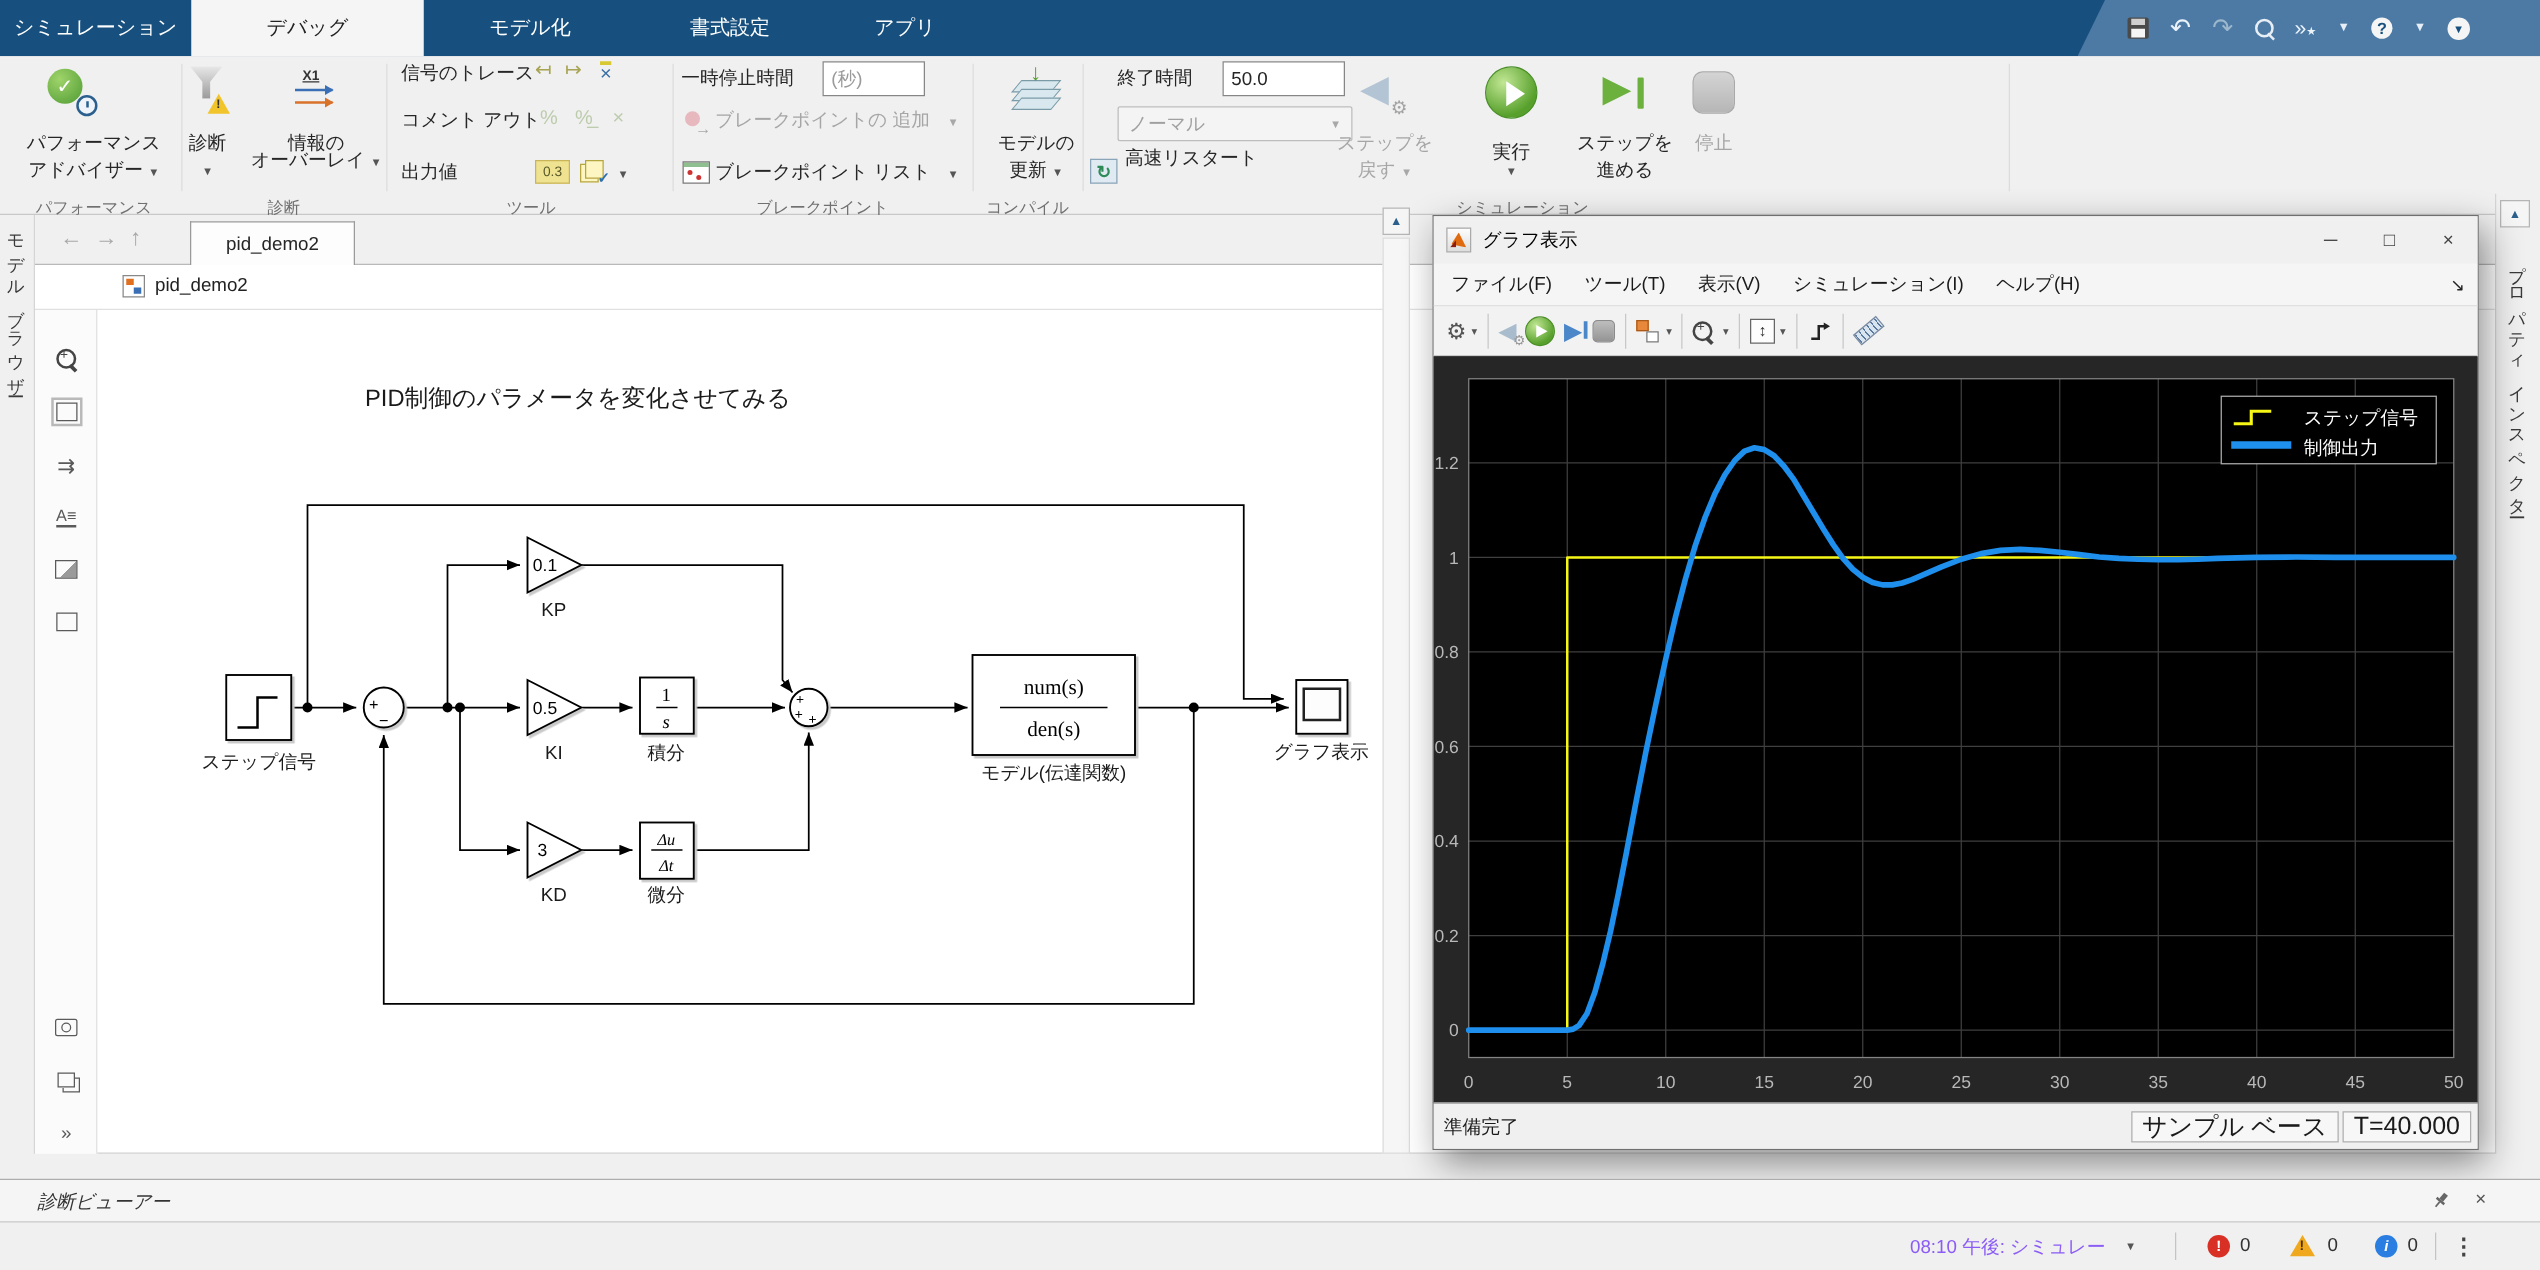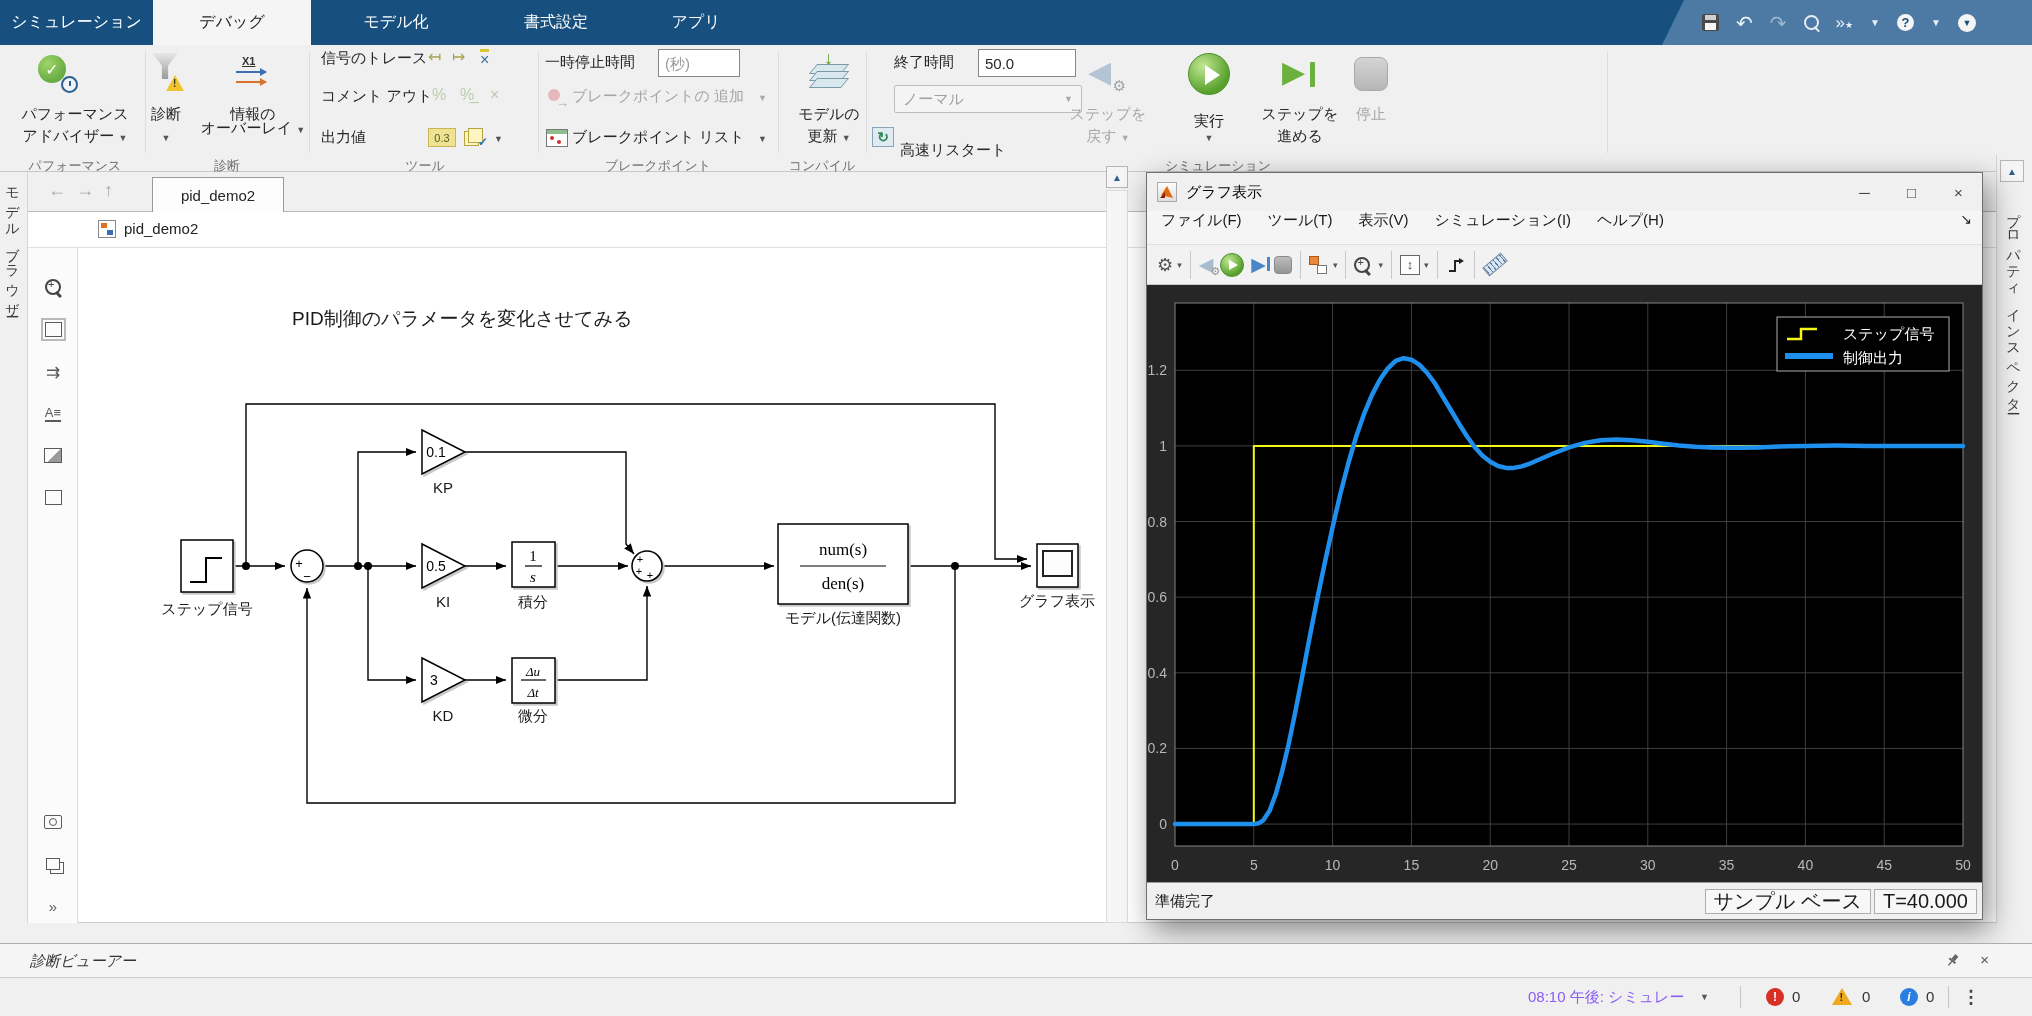--- a/index.html
+++ b/index.html
@@ -116,21 +116,21 @@
 
   
   .scope{position:absolute;left:1146px;top:172px;width:837px;height:748px;background:#f0f0f0;border:1px solid #6f6f6f;box-sizing:border-box;box-shadow:6px 10px 28px rgba(0,0,0,.45);}
   .sc-title{position:relative;height:38px;background:#f0f0f0;display:flex;align-items:center;}
   .ml-icon{width:20px;height:20px;margin-left:10px;background:linear-gradient(#fdfdfd,#dedede);border:1px solid #aaa;position:relative;box-sizing:border-box;}
   .ml-icon:before{content:"";position:absolute;left:3px;top:3px;width:12px;height:12px;background:#e06a10;clip-path:polygon(50% 0,100% 100%,0 78%);}
   .ml-icon:after{content:"";position:absolute;left:2px;top:9px;width:5px;height:6px;background:#8c1d11;clip-path:polygon(0 100%,100% 0,100% 100%);}
   .sc-title .t{margin-left:9px;font-size:15px;color:#000;}
   .winbtns{position:absolute;right:0;top:0;height:38px;display:flex;}
   .winbtn{width:47px;height:38px;display:flex;align-items:center;justify-content:center;font-size:15px;color:#444;}
-  .sc-menu{height:33px;background:#f5f5f5;display:flex;padding-left:14px;gap:26px;font-size:15px;color:#1a1a1a;position:relative;}
+  .sc-menu{height:33px;background:#f5f5f5;display:flex;align-items:center;padding-left:14px;gap:26px;font-size:15px;color:#1a1a1a;position:relative;}
   .sc-menu .dock{position:absolute;right:10px;font-size:14px;color:#222;}
   .sc-tools{height:41px;background:#f2f2f2;border-top:1px solid #e0e0e0;border-bottom:1px solid #c9c9c9;display:flex;align-items:center;padding-left:10px;box-sizing:border-box;}
   .sc-tools .sep{width:1px;height:28px;background:#c8c8c8;margin:0 8px;}
   .sc-tools .gear{font-size:18px;color:#555;}
   .sc-tools .chevdn{margin-left:4px;}
   .tool-stepback{font-size:19px;color:#a9bccd;position:relative;}
   .tool-stepback i{position:absolute;right:-7px;bottom:-2px;font-size:11px;color:#999;font-style:normal;}
   .tool-run{width:24px;height:24px;border-radius:50%;background:radial-gradient(circle at 35% 30%,#c2e794,#57a02c 70%);border:1px solid #4a8f28;position:relative;box-sizing:border-box;margin:0 7px;}
   .tool-run:after{content:"";position:absolute;left:8px;top:6px;border-left:9px solid #fff;border-top:5px solid transparent;border-bottom:5px solid transparent;}
   .tool-stepfwd{color:#4a86c8;font-size:19px;position:relative;margin-right:8px;}
@@ -162,21 +162,21 @@
 </style>
 </head>
 <body>
 
 <div class="app">
 
   <div class="tabbar">
     <div class="tab" style="width:153px">
         <span>シミュレーション</span>
       </div>
-    <div class="tab active" style="width:158px">
+    <div class="tab active" style="width:186px">
         <span>デバッグ</span>
       </div>
     <div class="tab" style="width:170px">
         <span>モデル化</span>
       </div>
     <div class="tab" style="width:150px">
         <span>書式設定</span>
       </div>
     <div class="tab" style="width:130px">
         <span>アプリ</span>
@@ -263,21 +263,21 @@
     <div class="glabel" style="left:752px;width:140px"><span>コンパイル</span></div>
     <div class="divider" style="left:866px"></div>
 
     <div class="rtxt" style="left:894px;top:8px"><span>終了時間</span></div>
     <input class="rinput" style="left: 978px; top: 4px; width: 98px;" value="50.0">
     <div class="combo" style="left:894px;top:40px;width:188px">
         <span>ノーマル</span>
         <span class="chevdn dis">▼</span>
       </div>
     <div class="icon-restart ctr" style="left:872px;top:82px">↻</div>
-    <div class="rtxt" style="left:900px;top:96px"><span>高速リスタート</span></div>
+    <div class="rtxt" style="left:900px;top:72px"><span>高速リスタート</span></div>
 
     <div class="icon-stepback" style="left:1086px;top:8px">
         <span class="tri">◀</span>
         <span class="gear">⚙</span>
       </div>
     <div class="rtxt c dis" style="left:1048px;top:60px;width:120px"><span>ステップを</span></div>
     <div class="rtxt c dis" style="left:1048px;top:82px;width:120px"><span>戻す</span> <span class="chevdn dis">▼</span></div>
 
     <div class="icon-run" style="left:1188px;top:8px"></div>
     <div class="rtxt c" style="left:1149px;top:67px;width:120px"><span>実行</span></div>

